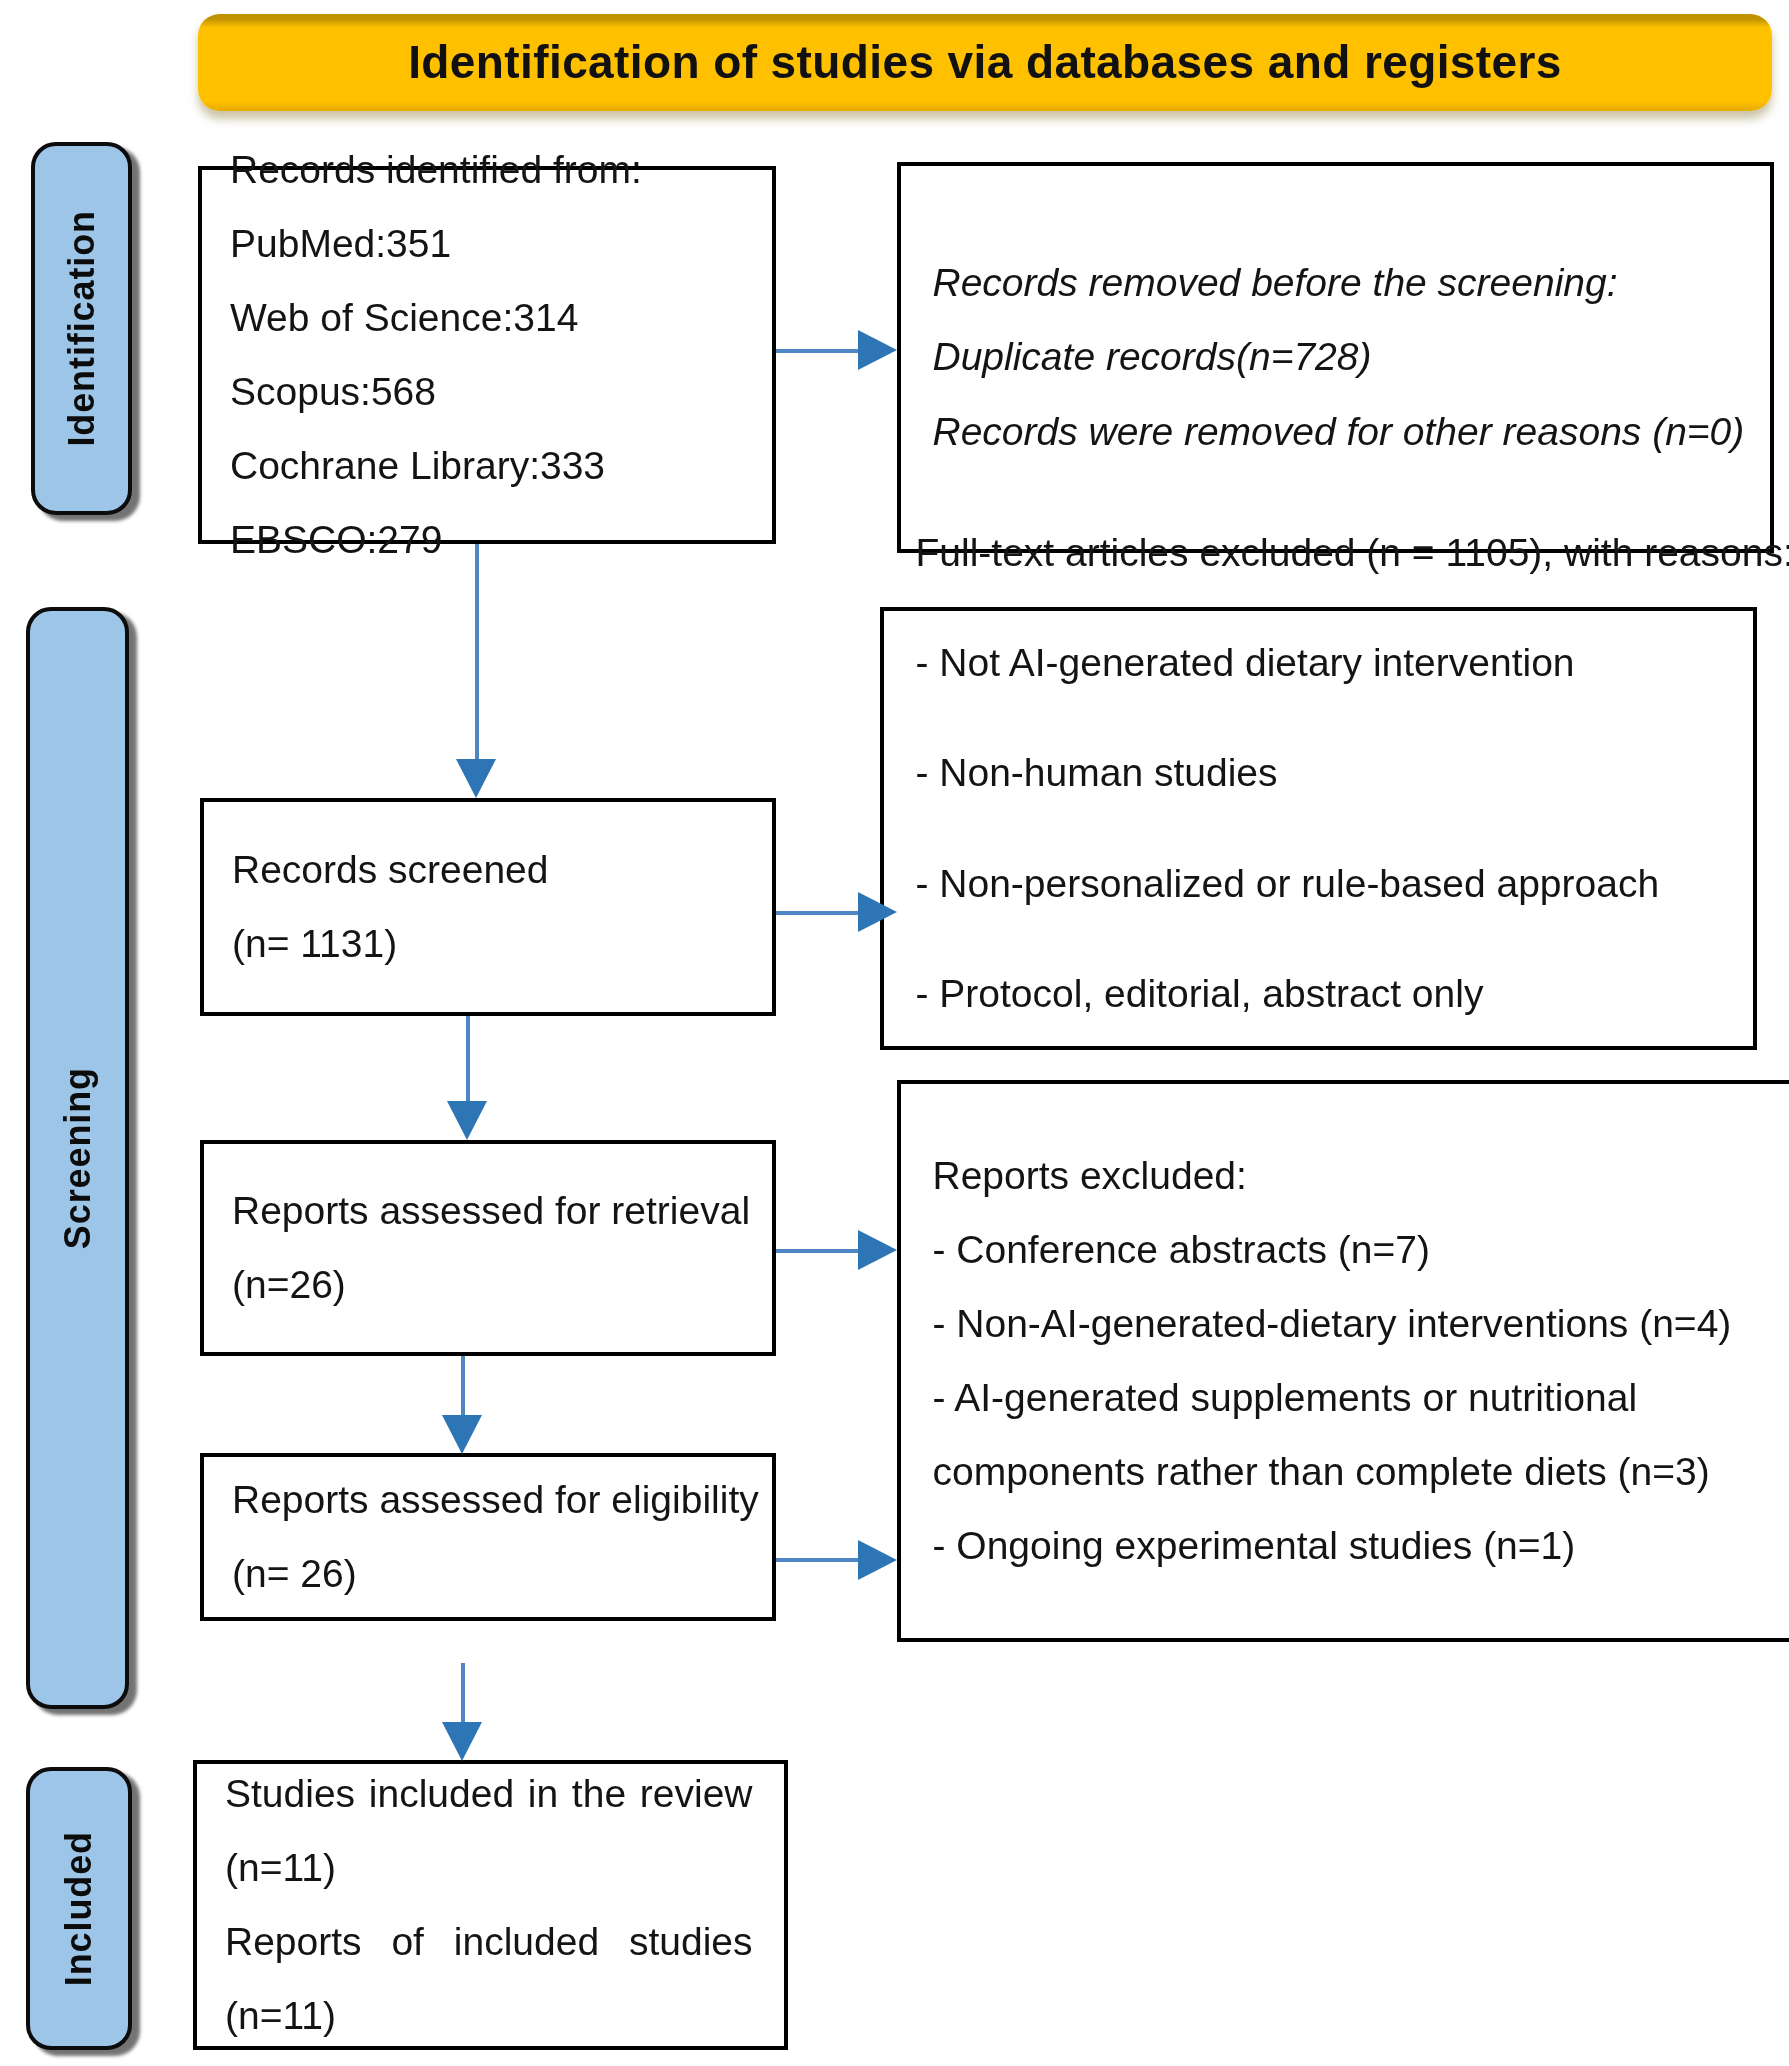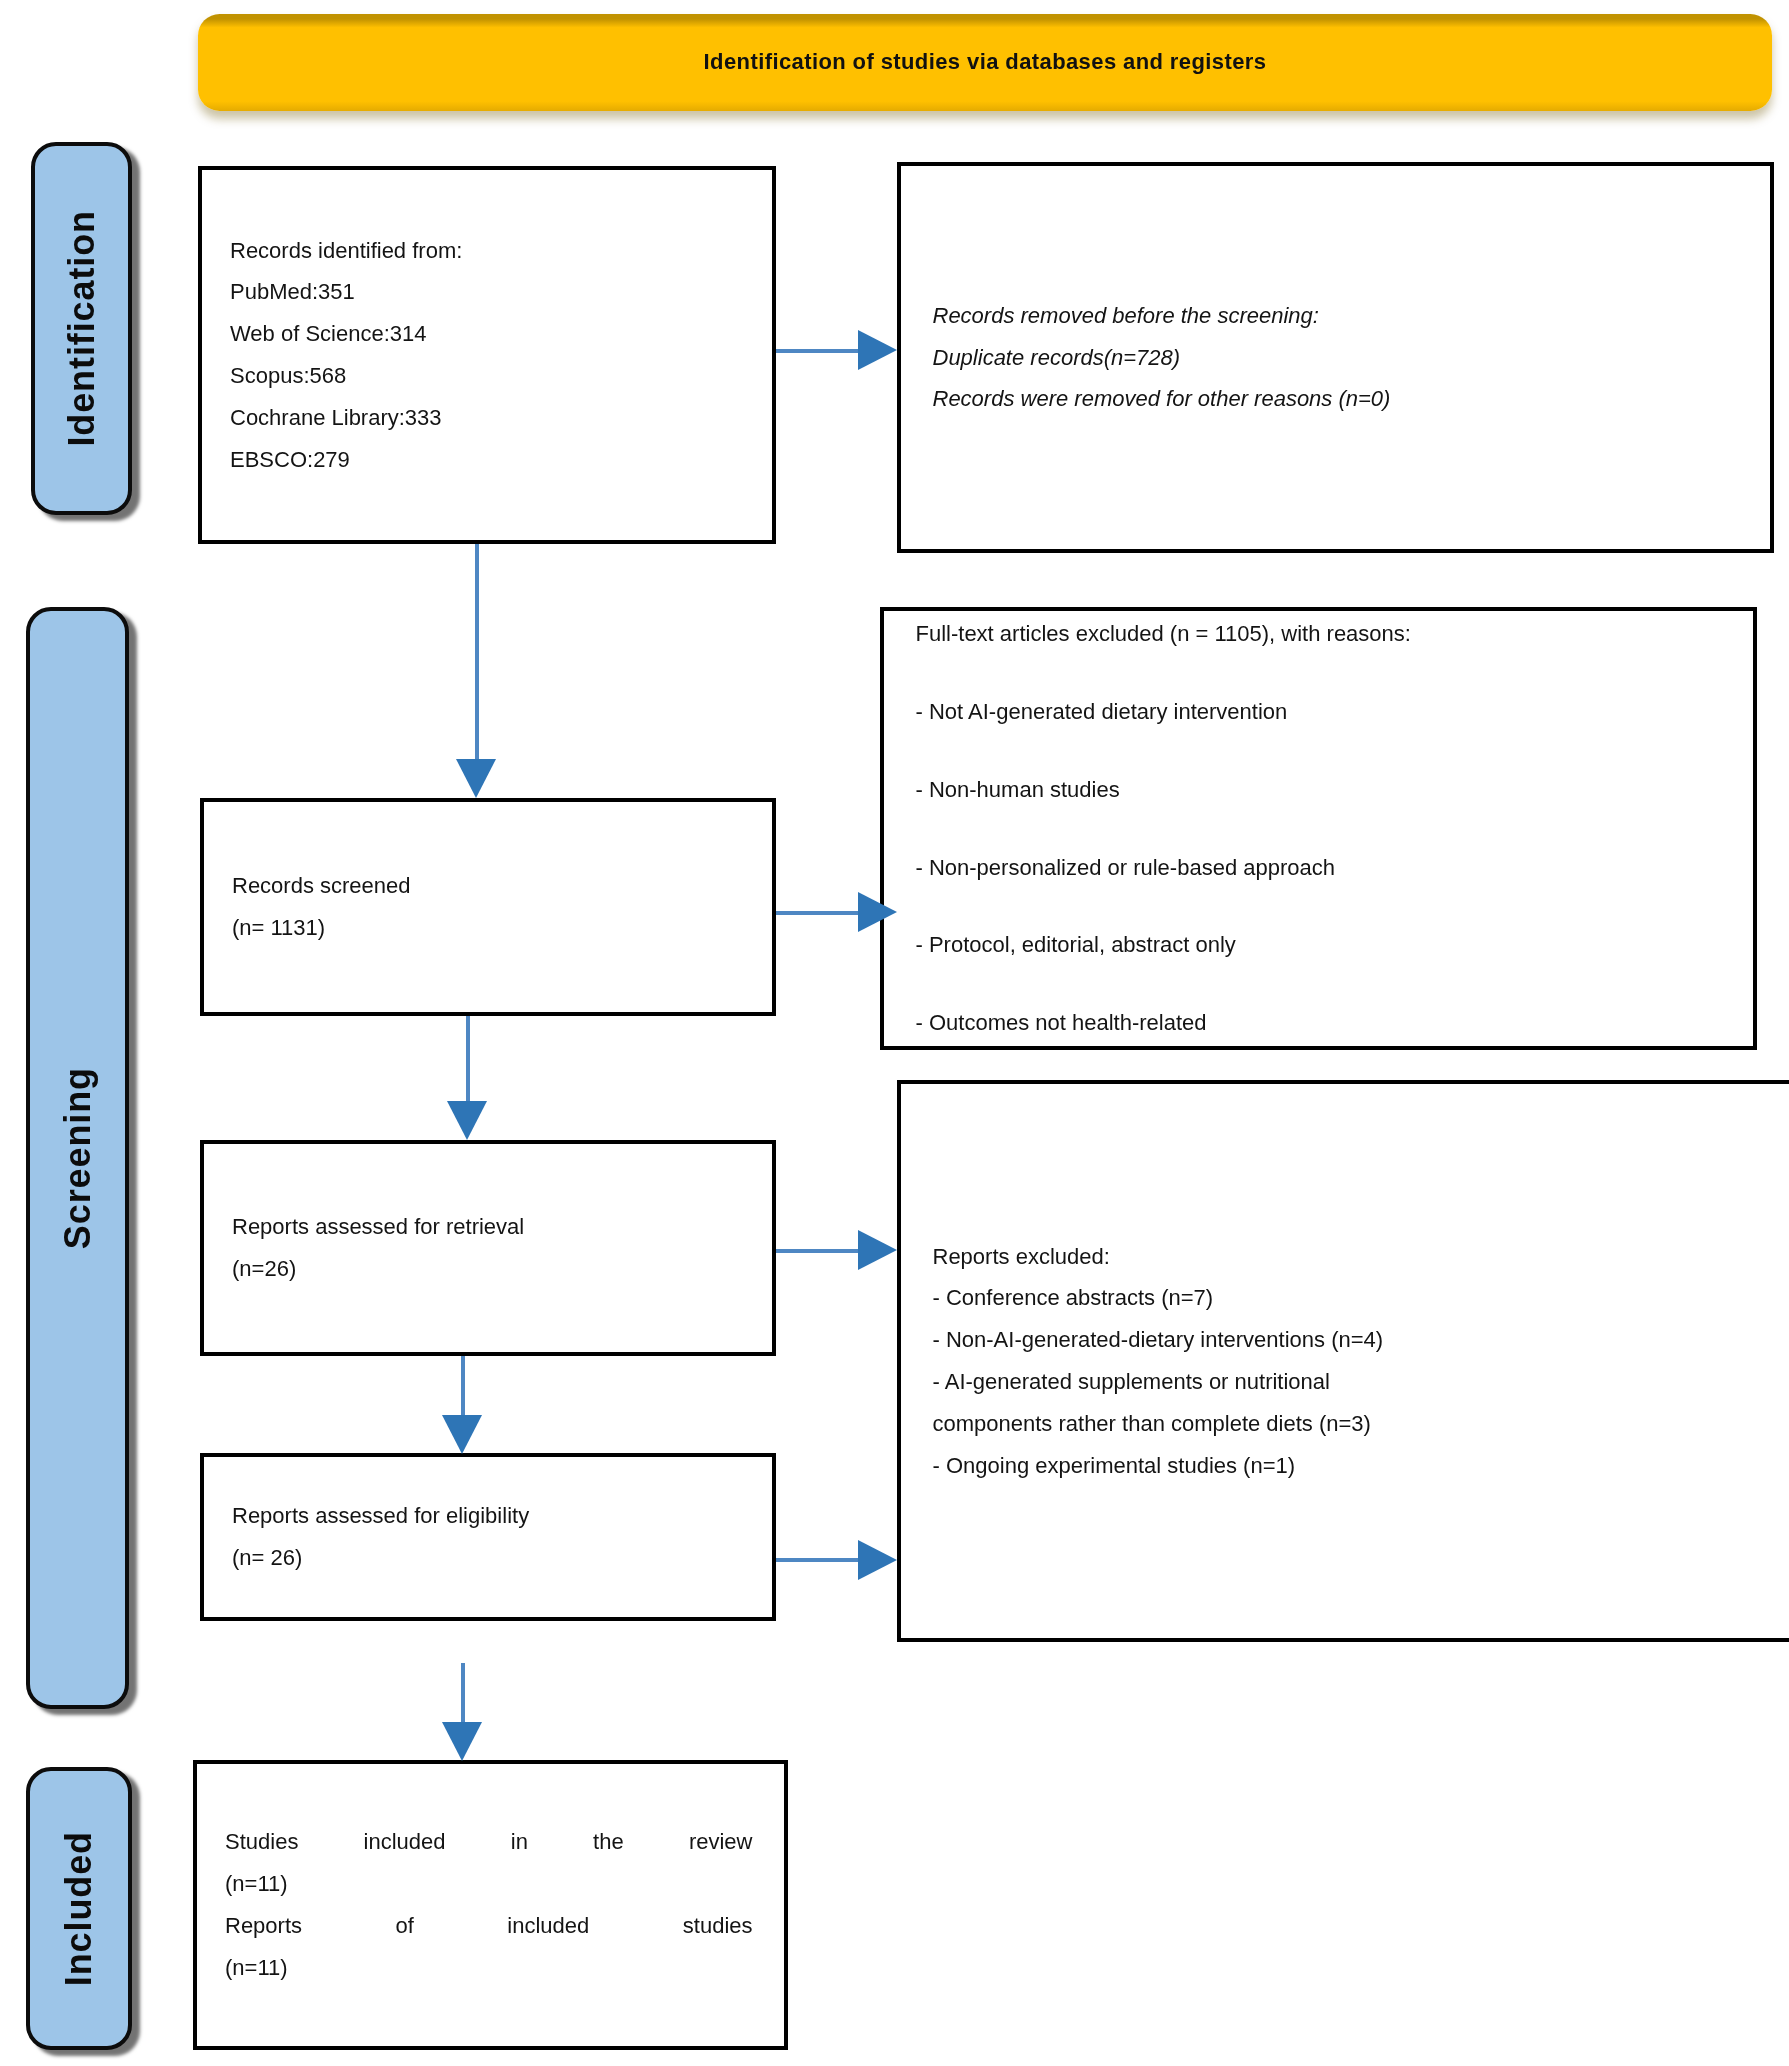--- a/index.html
+++ b/index.html
@@ -18,21 +18,21 @@
   .banner {
     position: absolute;
     left: 198px; top: 13.5px;
     width: 1574px; height: 97px;
     background: linear-gradient(180deg, #c19200 0%, #c19200 5%, #ffc000 14%, #ffc000 90%, #e5ab00 100%);
     border-radius: 21.6px;
     box-shadow: 0 7.2px 10px rgba(110, 85, 0, 0.35);
     display: flex; align-items: center; justify-content: center;
   }
   .banner span {
-    font-size: 22px; font-weight: bold; color: #111;
+    font-size: 46px; font-weight: bold; color: #111;
     letter-spacing: 0.4px;
   }
 
   
   .stage {
     position: absolute;
     background: #9dc5e8;
     border: 4px solid #0c0c0c;
     border-radius: 25px;
     box-shadow: 7.2px 5.4px 3.6px rgba(0,0,0,0.55);
@@ -47,21 +47,21 @@
   .stage-identification { left: 31px;  top: 142px;  width: 101px; height: 373px; }
   .stage-screening      { left: 26px;  top: 607px; width: 103px; height: 1102px; }
   .stage-included       { left: 26px;  top: 1767px; width: 106px; height: 283px; }
 
   
   .box {
     position: absolute;
     background: #ffffff;
     border: 4px solid #000000;
     display: flex; flex-direction: column; justify-content: center;
-    font-size: 22px; line-height: 1.9;
+    font-size: 39px; line-height: 1.9;
   }
   .box .line { white-space: nowrap; }
   .box .line.justify { text-align: justify; text-align-last: justify; white-space: normal; }
 
   .box-identified  { left: 198px;  top: 166px;  width: 578px; height: 378px;  padding: 4.5px 18px 4.5px 28px; justify-content: center; }
   .box-removed     { left: 897px; top: 162px;  width: 877px; height: 391px;  padding: 4.5px 18px 4.5px 31.5px; font-style: italic; }
   .box-screened    { left: 200px;  top: 798px; width: 576px; height: 218px;  padding: 4.5px 18px 4.5px 28px; }
   .box-fulltext    { left: 880px; top: 607px; width: 877px; height: 443px;  padding: 4.5px 18px 4.5px 31.5px; gap: 36px; }
   .box-retrieval   { left: 200px;  top: 1140px; width: 576px; height: 216px;  padding: 4.5px 18px 4.5px 28px; }
   .box-repexcluded { left: 897px; top: 1080px; width: 926px; height: 562px; padding: 4.5px 18px 4.5px 31.5px; }

